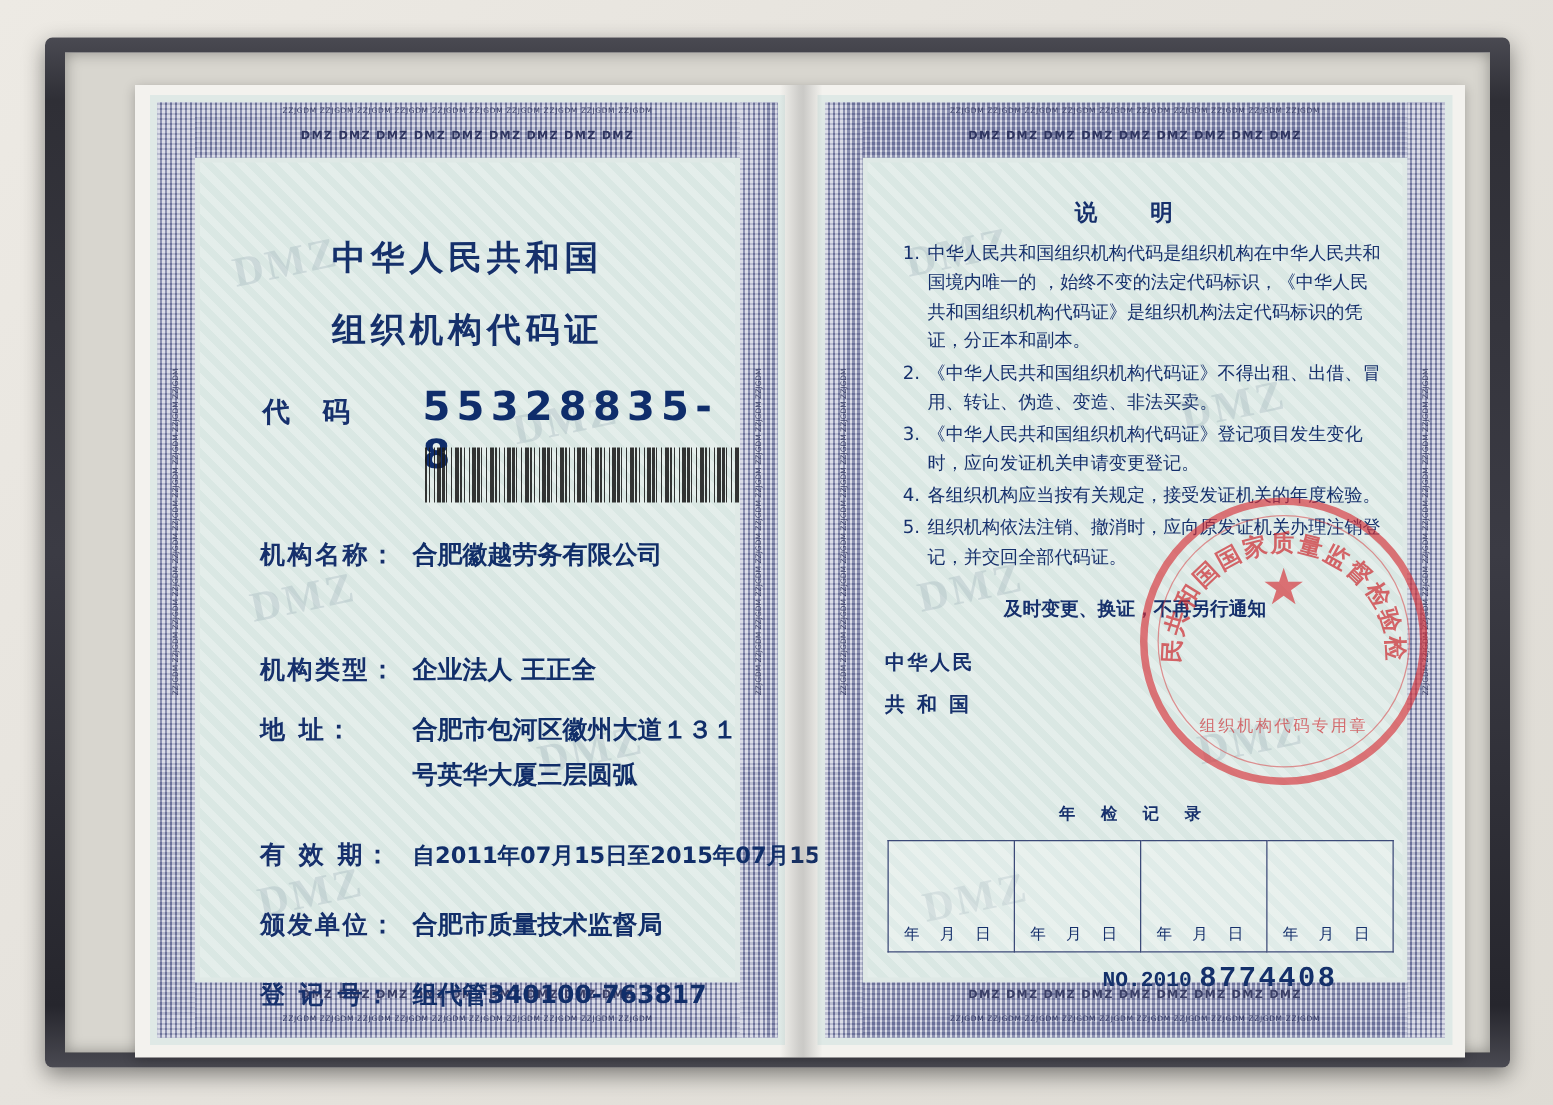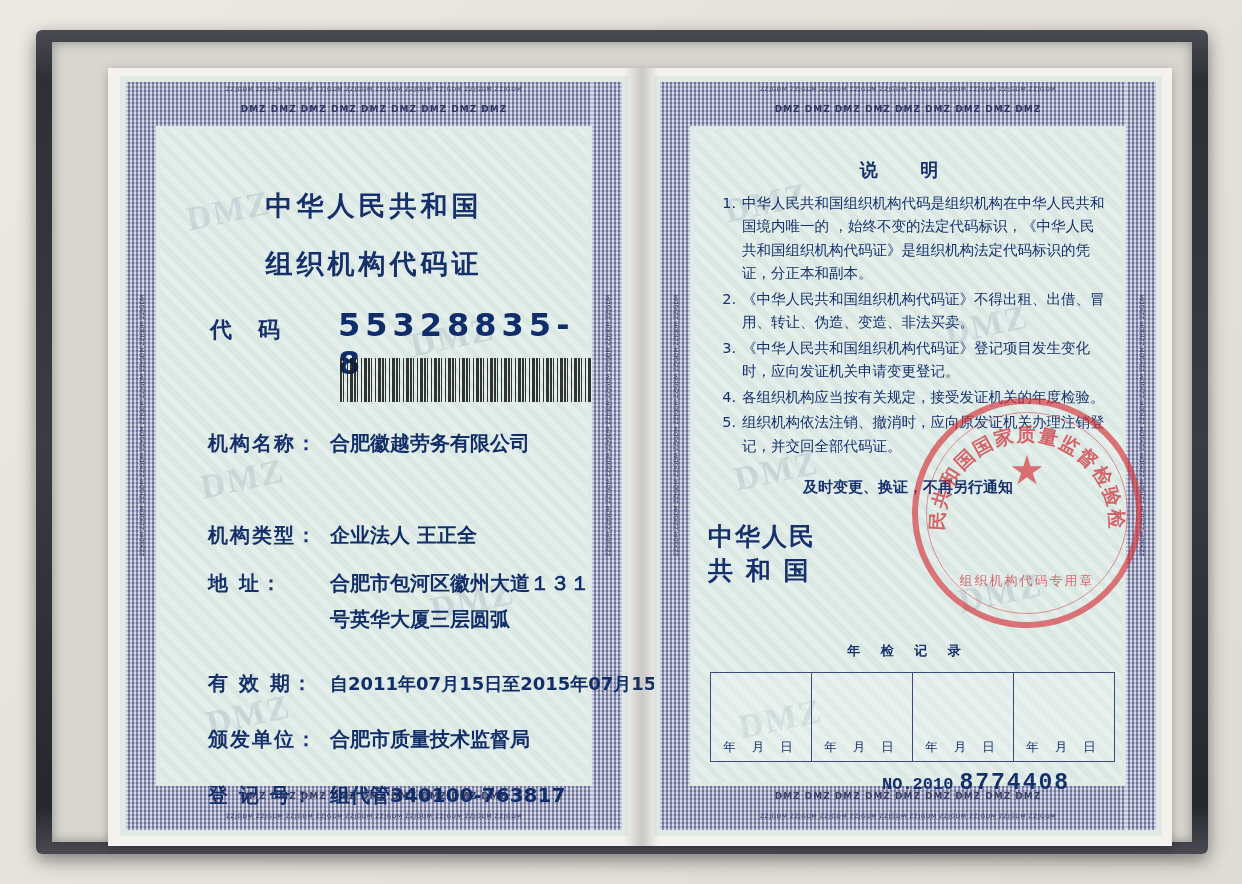--- a/index.html
+++ b/index.html
@@ -192,21 +192,21 @@
   }
   .note-item { display: flex; margin-bottom: 2px; }
   .note-num { width: 20px; flex: none; text-align: right; padding-right: 6px; }
   .note-txt { flex: 1; }
 
   .notice-line {
     position: absolute; left: 0; width: 100%;
     text-align: center; color: #16306c; font-size: 15px; font-weight: bold;
   }
   .issuer {
-    position: absolute; color: #16306c; font-size: 25px; font-weight: bold;
+    position: absolute; color: #16306c; font-size: 16px; font-weight: bold;
     letter-spacing: 2px;
   }
   .issuer-name {
     position: absolute; color: #16306c; font-size: 18px; font-weight: bold;
     letter-spacing: 1px;
   }
 
   
   .seal {
     position: absolute;

